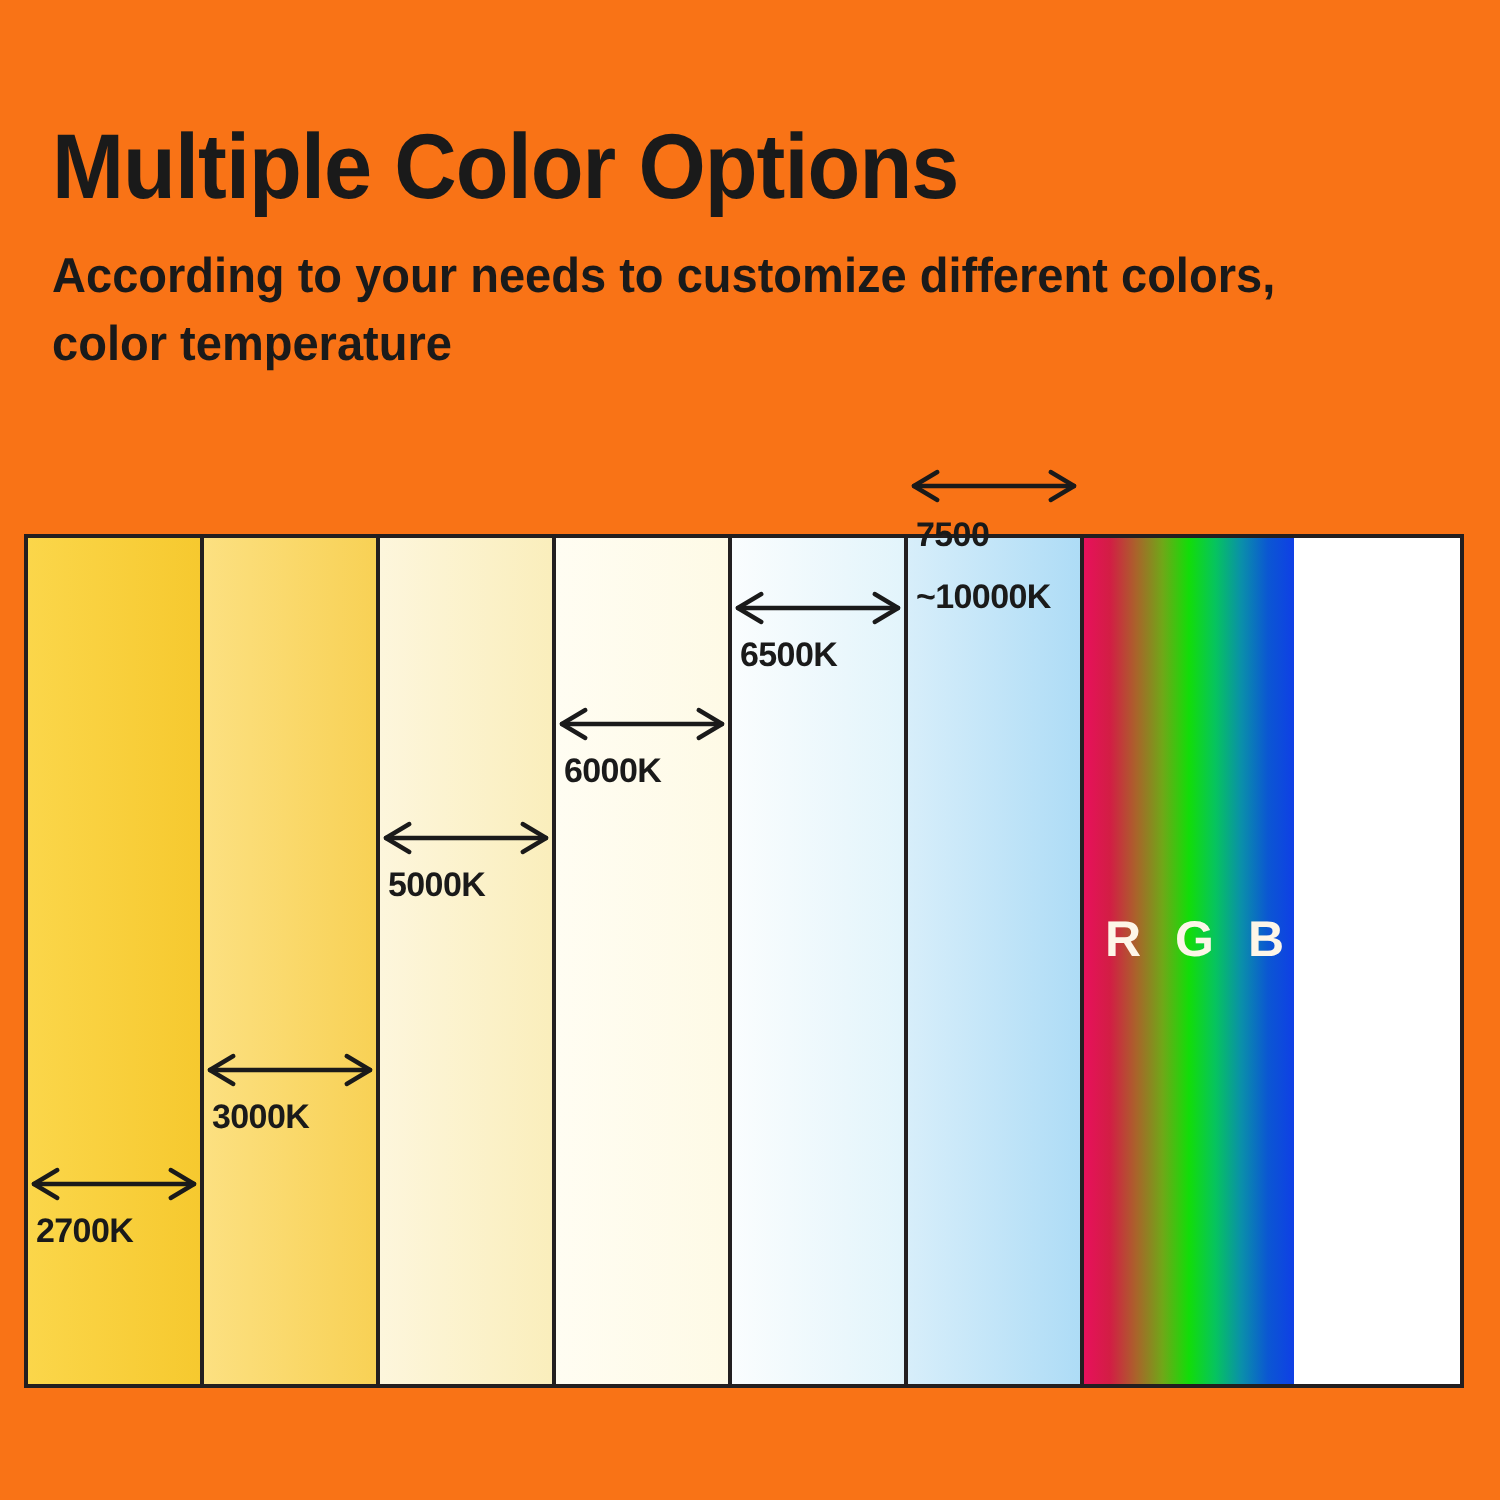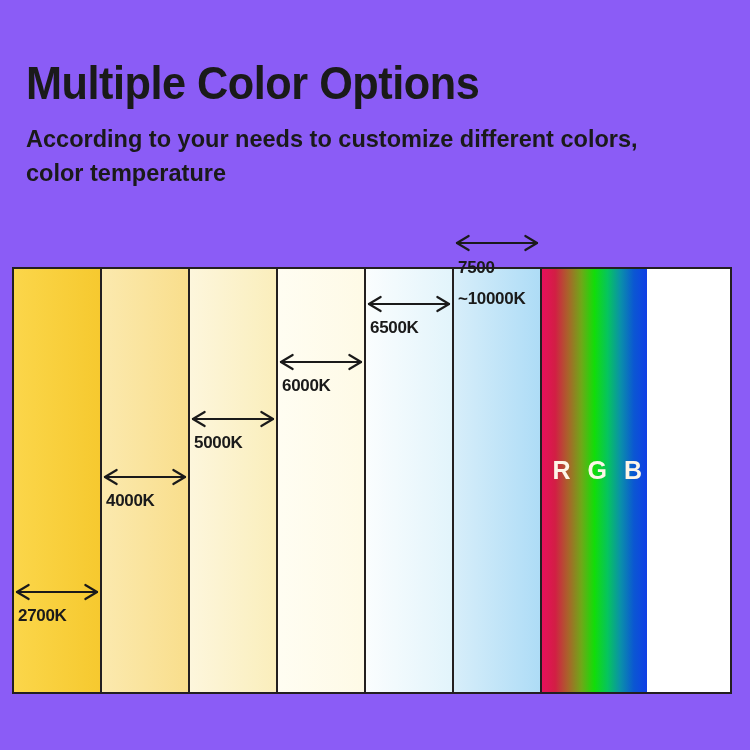--- a/index.html
+++ b/index.html
@@ -4,21 +4,21 @@
 <style>
   * { box-sizing: border-box; }
   html, body {
     margin: 0; padding: 0;
     width: 750px; height: 750px;
     background: #ffffff;
     font-family: "Liberation Sans", sans-serif;
     overflow: hidden;
   }
 
-  #page { position: relative; width: 750px; height: 750px; background: #8b5cf6; }
+  #page { position: relative; width: 750px; height: 750px; background: #f97316; }
 
   
   #header { position: absolute; left: 26px; top: 56px; width: 700px; }
 
   #title {
     font-family: "Liberation Sans", sans-serif;
     font-weight: bold;
     font-size: 46px;
     line-height: 54px;
     letter-spacing: -0.5px;
@@ -127,32 +127,32 @@
               <g stroke="#1a1a1a" stroke-width="2.2" fill="none" stroke-linecap="round" stroke-linejoin="round" vector-effect="non-scaling-stroke">
                 <line x1="3" y1="11" x2="85" y2="11"></line>
                 <polyline points="15,4 3,11 15,18"></polyline>
                 <polyline points="73,4 85,11 73,18"></polyline>
               </g>
             </svg>
           </div>
           <div class="k-label">2700K</div>
         </div>
       </div>
-      <div class="band" style="width: 88px; background: linear-gradient(to right, rgb(251, 233, 174) 0%, rgb(249, 222, 140) 100%); border-right-color: rgb(35, 31, 32);">
-        <div class="marker" style="top: 197px;">
-          <div class="arrow-wrap">
-            <svg viewBox="0 0 88 22" preserveAspectRatio="none">
-              <g stroke="#1a1a1a" stroke-width="2.2" fill="none" stroke-linecap="round" stroke-linejoin="round" vector-effect="non-scaling-stroke">
-                <line x1="3" y1="11" x2="85" y2="11"></line>
-                <polyline points="15,4 3,11 15,18"></polyline>
-                <polyline points="73,4 85,11 73,18"></polyline>
-              </g>
-            </svg>
-          </div>
-          <div class="k-label">4000K</div>
+      <div class="band" style="width: 88px; background: linear-gradient(to right, rgb(252, 224, 129) 0%, rgb(248, 209, 85) 100%); border-right-color: rgb(35, 31, 32);">
+        <div class="marker" style="top: 255px;">
+          <div class="arrow-wrap">
+            <svg viewBox="0 0 88 22" preserveAspectRatio="none">
+              <g stroke="#1a1a1a" stroke-width="2.2" fill="none" stroke-linecap="round" stroke-linejoin="round" vector-effect="non-scaling-stroke">
+                <line x1="3" y1="11" x2="85" y2="11"></line>
+                <polyline points="15,4 3,11 15,18"></polyline>
+                <polyline points="73,4 85,11 73,18"></polyline>
+              </g>
+            </svg>
+          </div>
+          <div class="k-label">3000K</div>
         </div>
       </div>
       <div class="band" style="width: 88px; background: linear-gradient(to right, rgb(253, 246, 220) 0%, rgb(250, 238, 188) 100%); border-right-color: rgb(35, 31, 32);">
         <div class="marker" style="top: 139px;">
           <div class="arrow-wrap">
             <svg viewBox="0 0 88 22" preserveAspectRatio="none">
               <g stroke="#1a1a1a" stroke-width="2.2" fill="none" stroke-linecap="round" stroke-linejoin="round" vector-effect="non-scaling-stroke">
                 <line x1="3" y1="11" x2="85" y2="11"></line>
                 <polyline points="15,4 3,11 15,18"></polyline>
                 <polyline points="73,4 85,11 73,18"></polyline>

